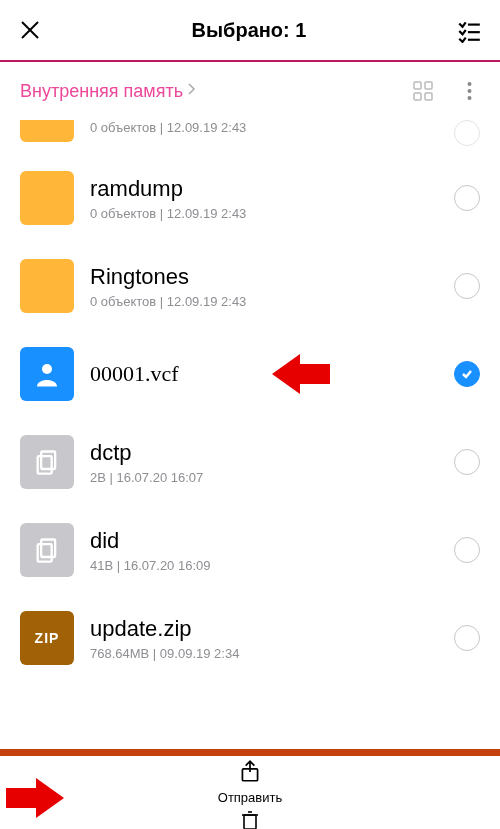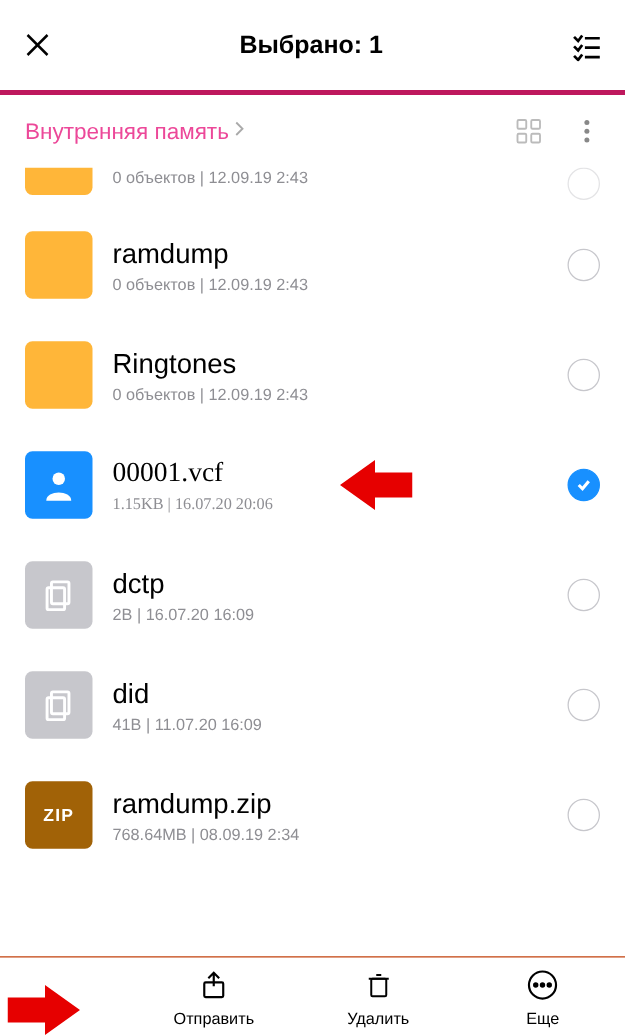--- a/index.html
+++ b/index.html
@@ -1,17 +1,17 @@
 <!DOCTYPE html>
 <html><head>
 <meta charset="utf-8">
 <style>
   * { box-sizing: border-box; margin: 0; padding: 0; }
   html, body { width: 500px; height: 829px; font-family: -apple-system, Helvetica, Arial, sans-serif; background: #fff; color: #000; overflow: hidden; }
-  .header { height: 76px; display: flex; align-items: center; padding: 0 18px; border-bottom: 4px solid #be185d; }
+  .header { height: 62px; display: flex; align-items: center; padding: 0 18px; border-bottom: 2px solid #be185d; }
   .close { width: 24px; height: 24px; position: relative; cursor: pointer; }
   .close svg { width: 24px; height: 24px; }
   .title { flex: 1; text-align: center; font-size: 20px; font-weight: 700; }
   .select-all { width: 26px; height: 26px; cursor: pointer; }
   .crumb { height: 58px; display: flex; align-items: center; padding: 0 20px; }
   .crumb-text { font-size: 18px; color: #ec4899; }
   .crumb-chev { margin-left: 4px; color: #888; font-size: 16px; }
   .grid-icon { margin-left: auto; width: 22px; height: 22px; cursor: pointer; color: #999; }
   .more-dots { margin-left: 24px; width: 22px; height: 22px; cursor: pointer; color: #888; display:flex; align-items:center; justify-content:center; }
 
@@ -25,21 +25,21 @@
   .doc { background: #c7c7cc; }
   .zip { background: #a16207; color:#fff; font-weight:700; font-size:14px; letter-spacing:1px;}
   .meta { margin-left: 16px; flex: 1; }
   .item.first .meta { align-self:flex-start; margin-top:-4px;}
   .name { font-size: 22px; color: #000; font-weight: 500; }
   .sub { font-size: 13px; color: #8e8e93; margin-top: 4px; }
   .check { width: 26px; height: 26px; border-radius: 50%; border: 1.5px solid #c7c7cc; flex-shrink: 0; }
   .check.on { background: #1890ff; border-color: #1890ff; display:flex; align-items:center; justify-content:center;}
   .check.hidden-partial { opacity:0.5; align-self:flex-start;}
 
-  .toolbar { position: absolute; bottom: 0; left: 0; right: 0; height: 64px; border-top: 1px solid #c2410c; background: #fff; display: flex; }
+  .toolbar { position: absolute; bottom: 0; left: 0; right: 0; height: 80px; border-top: 7px solid #c2410c; background: #fff; display: flex; flex-direction: column; }
   .tool { flex: 1; display: flex; flex-direction: column; align-items: center; justify-content: center; gap: 4px; cursor: pointer; }
   .tool .ticon { height: 30px; display:flex; align-items:center; justify-content:center;}
   .tool .tlabel { font-size: 13px; color: #000; }
   .tool.spacer { flex: 0.8; }
 
   .arrow-shape { position:absolute; }
 </style>
 </head>
 <body>
 
@@ -118,21 +118,20 @@
 
   <div class="item" style="position:relative;font-family:Liberation Serif, serif;">
     <div class="icon-box vcf">
       <svg width="30" height="30" viewBox="0 0 24 24" fill="#fff">
           <circle cx="12" cy="8" r="4"></circle>
           <path d="M4 22 C4 15, 20 15, 20 22 Z"></path>
         </svg>
     </div>
     <div class="meta">
       <div class="name">00001.vcf</div>
-      <div class="sub">1.15KB | 16.07.20 20:06</div>
     </div>
     <div class="check on">
       <svg width="14" height="14" viewBox="0 0 14 14" stroke="#fff" stroke-width="2.5" fill="none">
           <polyline points="3,7 6,10 11,4"></polyline>
         </svg>
     </div>
 
     <svg class="arrow-shape" style="left:272px; top:22px;" width="58" height="44" viewBox="0 0 58 44">
       <polygon points="0,22 28,2 28,12 58,12 58,32 28,32 28,42" fill="#e60000"></polygon>
     </svg>
@@ -140,46 +139,46 @@
 
   <div class="item">
     <div class="icon-box doc">
       <svg width="28" height="28" viewBox="0 0 24 24" fill="none" stroke="#fff" stroke-width="2">
           <rect x="7" y="3" width="12" height="15" rx="1"></rect>
           <rect x="4" y="7" width="12" height="15" rx="1"></rect>
         </svg>
     </div>
     <div class="meta">
       <div class="name">dctp</div>
-      <div class="sub">2B | 16.07.20 16:09</div>
+      <div class="sub">2B | 16.07.20 16:07</div>
     </div>
     <div class="check"></div>
   </div>
 
   <div class="item">
     <div class="icon-box doc">
       <svg width="28" height="28" viewBox="0 0 24 24" fill="none" stroke="#fff" stroke-width="2">
           <rect x="7" y="3" width="12" height="15" rx="1"></rect>
           <rect x="4" y="7" width="12" height="15" rx="1"></rect>
         </svg>
     </div>
     <div class="meta">
       <div class="name">did</div>
-      <div class="sub">41B | 11.07.20 16:09</div>
+      <div class="sub">41B | 16.07.20 16:09</div>
     </div>
     <div class="check"></div>
   </div>
 
   <div class="item">
     <div class="icon-box zip">
         <span>ZIP</span>
       </div>
     <div class="meta">
-      <div class="name">ramdump.zip</div>
-      <div class="sub">768.64MB | 08.09.19 2:34</div>
+      <div class="name">update.zip</div>
+      <div class="sub">768.64MB | 09.09.19 2:34</div>
     </div>
     <div class="check"></div>
   </div>
 
 </div>
 
 <div class="toolbar">
   <div class="tool spacer" style="position:relative;">
     <svg class="arrow-shape" style="left:6px; top:20px;" width="58" height="44" viewBox="0 0 58 44">
       <polygon points="58,22 30,2 30,12 0,12 0,32 30,32 30,42" fill="#e60000"></polygon>

